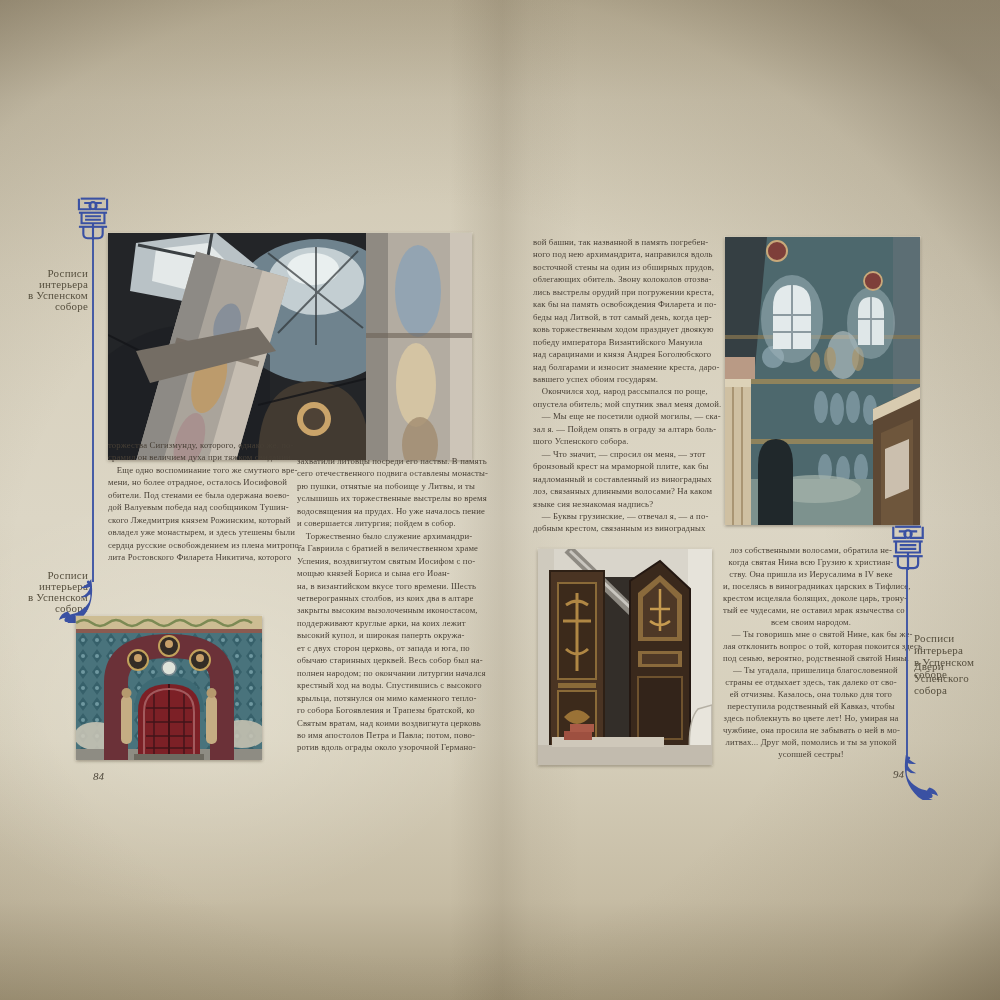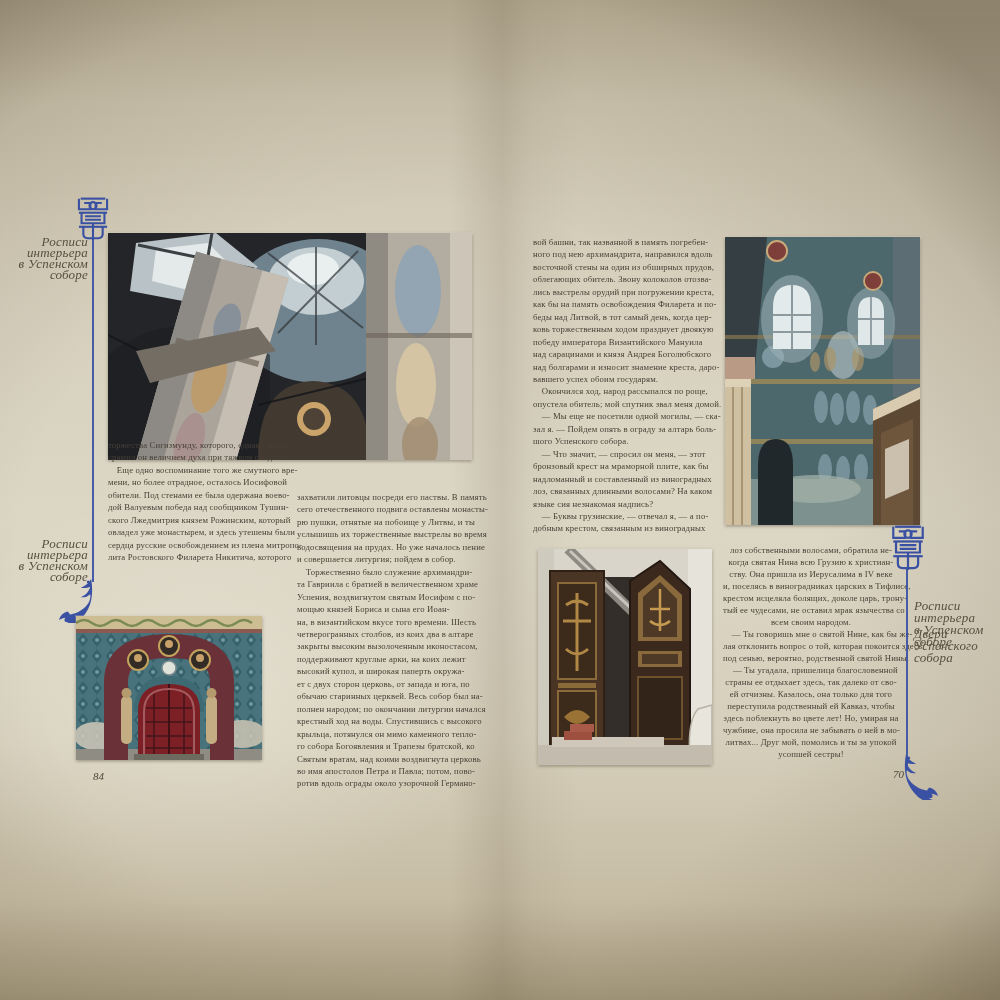--- a/index.html
+++ b/index.html
@@ -11,26 +11,26 @@
       linear-gradient(90deg, rgba(0,0,0,0) 45%, rgba(80,66,44,.10) 49%, rgba(80,66,44,.13) 50.2%, rgba(80,66,44,.05) 53%, rgba(0,0,0,0) 58%),
       radial-gradient(42% 30% at 20% 70%, rgba(255,254,246,.30) 0%, rgba(255,254,246,0) 70%),
       radial-gradient(78% 72% at 42% 58%, rgba(0,0,0,0) 52%, rgba(92,78,52,.16) 82%, rgba(66,53,32,.40) 100%),
       linear-gradient(180deg,#bfb59d 0%,#cfc7b2 10%,#d7d0bd 28%,#dcd6c5 52%,#d6cfbb 74%,#c6bca4 90%,#a2967a 100%);
   }
   .textcol{
     position:absolute;color:#473f35;white-space:pre;
     font-size:8.7px;letter-spacing:.15px;
   }
   #col1{left:108px;top:439px;width:176px;line-height:12.45px;}
-  #col2{left:297px;top:491px;width:194px;line-height:12.45px;}
+  #col2{left:297px;top:455px;width:194px;line-height:12.45px;}
   #col3{left:533px;top:236px;width:172px;line-height:12.45px;}
   #col4{left:723px;top:544px;width:176px;line-height:12.0px;text-align:center;}
   .margin-caption{
-    position:absolute;font-style:italic;color:#57503f;
-    font-size:13px;line-height:11px;white-space:pre-line;letter-spacing:.2px;
+    position:absolute;color:#57503f;
+    font-size:11px;line-height:11px;white-space:pre-line;letter-spacing:.2px;margin-top:32px;
   }
   .cap-left{width:88px;text-align:right;left:0;}
   .cap-right{left:914px;width:80px;text-align:left;line-height:12px;}
   .rule-v{position:absolute;width:1.6px;background:#3a51a3;opacity:.92;}
   .ornament{position:absolute;}
   .pagenum{position:absolute;font-style:italic;font-size:11px;color:#4f483c;}
   .photo{position:absolute;box-shadow:0 1px 3px rgba(50,40,20,.45),0 0 0 1px rgba(246,243,231,.25);}
   .photo svg{display:block;}
 </style>
 </head>
@@ -332,15 +332,15 @@
   </div>
 
   <div class="ornament" style="left:902px;top:752px;width:38px;height:48px;transform:scaleX(-1);">
     <svg width="38" height="48" viewBox="0 0 40 48">
       <path fill="#3a51a3" d="M36 2 q-4 7-11 9 q6 1 10-1 q-2 8-10 11 q6 1 10-3 q1 7-5 13 q-6 6-15 8 q-5 1-7 5 q-1 4 4 3 q-3 3-6 2 q1 3 7 2 q9-2 14-9 q7-8 9-18 q2-9 0-22 Z"></path>
       <path fill="#3a51a3" d="M11 36 q-7 2-9 9 q6-3 9-2 q4 1 3-3 q-1-3-3-4 Z"></path>
       <circle cx="33" cy="5" r="1.6" fill="#3a51a3"></circle>
     </svg>
   </div>
 
-  <div class="pagenum" style="left:893px;top:768px;">70</div>
+  <div class="pagenum" style="left:893px;top:768px;">94</div>
 
 </div>
 
 </body></html>

